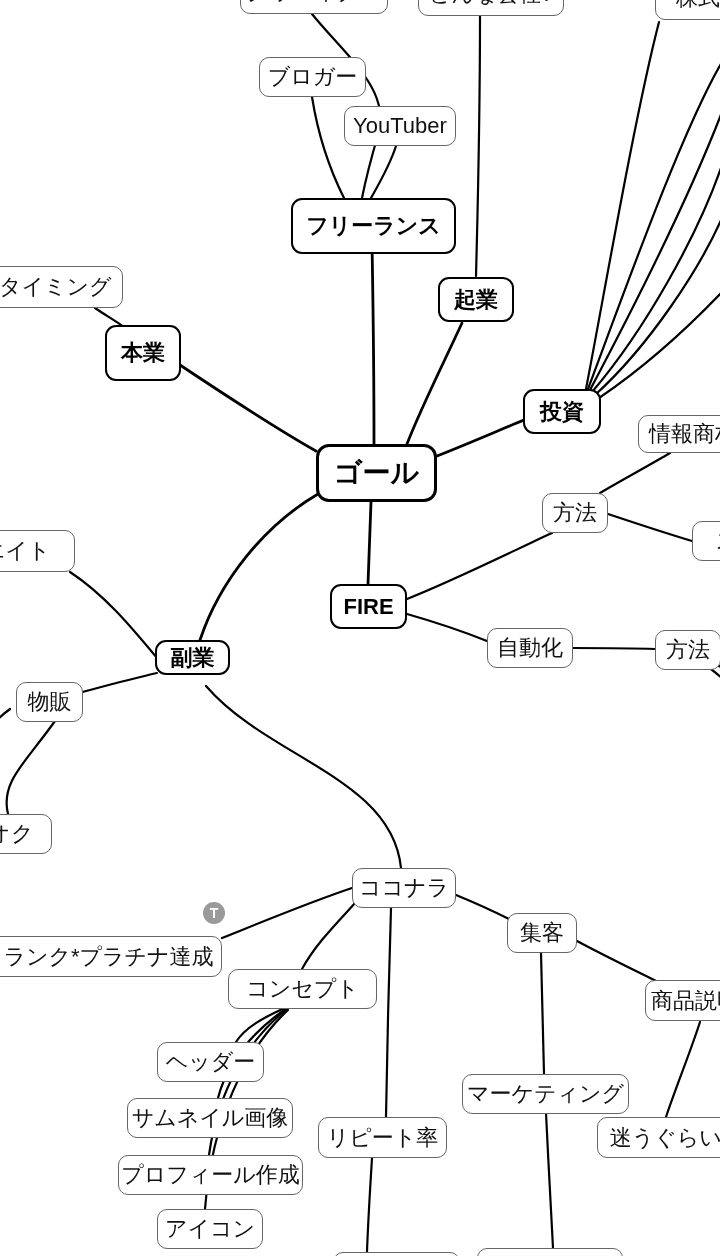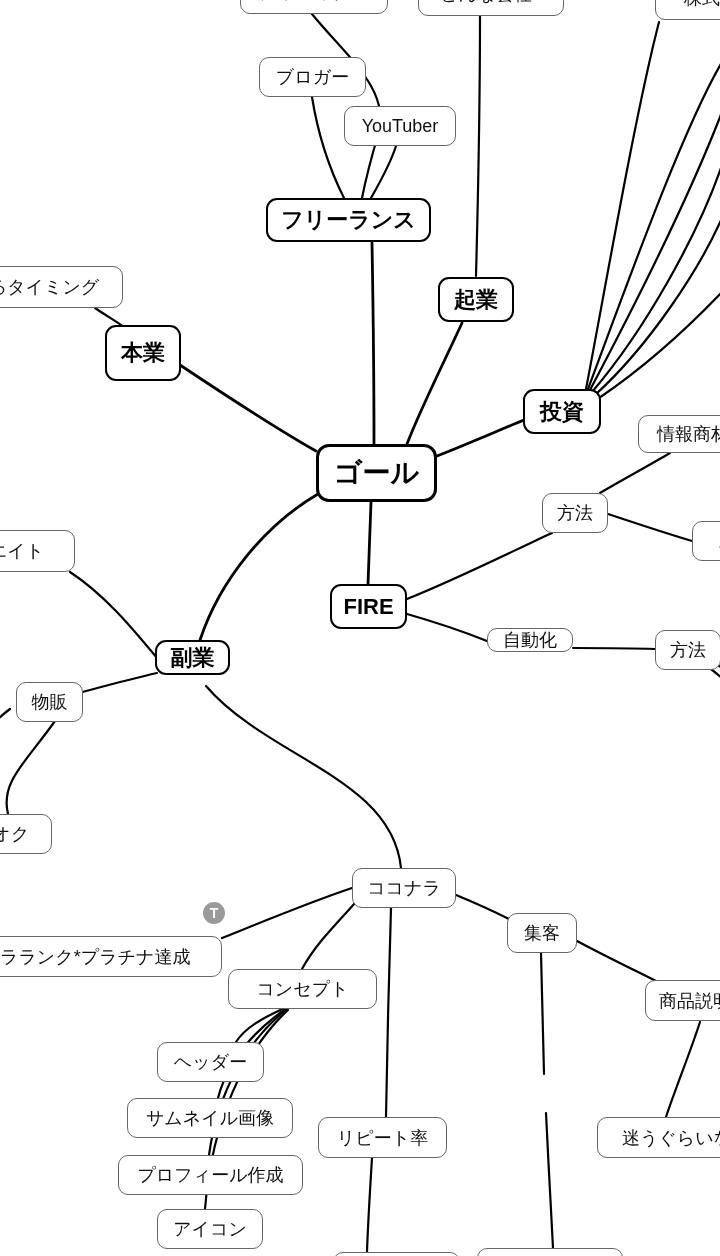--- a/index.html
+++ b/index.html
@@ -5,21 +5,21 @@
   html,body{margin:0;padding:0;background:#fff;}
   .canvas{
     position:relative;width:720px;height:1256px;overflow:hidden;
     background:#ffffff;font-family:"Liberation Sans","DejaVu Sans",sans-serif;
   }
   svg.edges{position:absolute;left:0;top:0;z-index:0;}
   .node{
     position:absolute;z-index:2;background:#ffffff;
     border:1.6px solid #666;border-radius:10px;
     display:flex;align-items:center;justify-content:center;
-    font-size:18px;color:#111;white-space:nowrap;box-sizing:border-box;
+    font-size:22px;color:#111;white-space:nowrap;box-sizing:border-box;
   }
   .node.lvl1{border:2.6px solid #000;border-radius:11px;font-size:22px;font-weight:700;color:#000;}
   .node.root{border:3.6px solid #000;border-radius:13px;font-size:28px;font-weight:700;color:#000;}
   .badge{
     position:absolute;z-index:3;width:22px;height:22px;border-radius:50%;
     background:#9a9a9a;color:#fff;font-weight:700;font-size:14px;
     display:flex;align-items:center;justify-content:center;
   }
 </style>
 </head>
@@ -87,21 +87,21 @@
   <div class="node" style="left:655px;top:-25px;width:130px;height:45px">
     <span>株式投資</span>
     </div>
 
   <div class="node" style="left:259px;top:57px;width:107px;height:40px">
     <span>ブロガー</span>
     </div>
   <div class="node" style="left:344px;top:106px;width:112px;height:40px">
     <span>YouTuber</span>
     </div>
-  <div class="node lvl1" style="left:266px;top:198px;width:165px;height:44px">
+  <div class="node lvl1" style="left:291px;top:198px;width:165px;height:56px">
     <span>フリーランス</span>
     </div>
 
   <div class="node lvl1" style="left:438px;top:277px;width:76px;height:45px">
     <span>起業</span>
     </div>
   <div class="node lvl1" style="left:523px;top:389px;width:78px;height:45px">
     <span>投資</span>
     </div>
 
@@ -122,21 +122,21 @@
   <div class="node" style="left:542px;top:493px;width:66px;height:40px">
     <span>方法</span>
     </div>
   <div class="node" style="left:692px;top:521px;width:70px;height:40px">
     <span>ス</span>
     </div>
 
   <div class="node lvl1" style="left:330px;top:584px;width:77px;height:45px">
     <span>FIRE</span>
     </div>
-  <div class="node" style="left:487px;top:628px;width:86px;height:24px">
+  <div class="node" style="left:487px;top:628px;width:86px;height:40px">
     <span>自動化</span>
     </div>
   <div class="node" style="left:655px;top:630px;width:66px;height:40px">
     <span>方法</span>
     </div>
 
   <div class="node lvl1" style="left:155px;top:640px;width:75px;height:35px">
     <span>副業</span>
     </div>
   <div class="node" style="left:-42px;top:530px;width:117px;height:42px">
@@ -172,20 +172,23 @@
     </div>
   <div class="node" style="left:157px;top:1209px;width:106px;height:40px">
     <span>アイコン</span>
     </div>
   <div class="node" style="left:118px;top:1155px;width:185px;height:40px">
     <span>プロフィール作成</span>
     </div>
   <div class="node" style="left:318px;top:1117px;width:129px;height:41px">
     <span>リピート率</span>
     </div>
+  <div class="node" style="left:462px;top:1074px;width:167px;height:40px">
+    <span>マーケティング</span>
+    </div>
   <div class="node" style="left:597px;top:1117px;width:160px;height:41px">
     <span>迷うぐらいな</span>
     </div>
 
   <div class="node" style="left:333px;top:1252px;width:127px;height:30px">
     <span></span>
     </div>
   <div class="node" style="left:477px;top:1248px;width:146px;height:30px">
     <span></span>
     </div>

